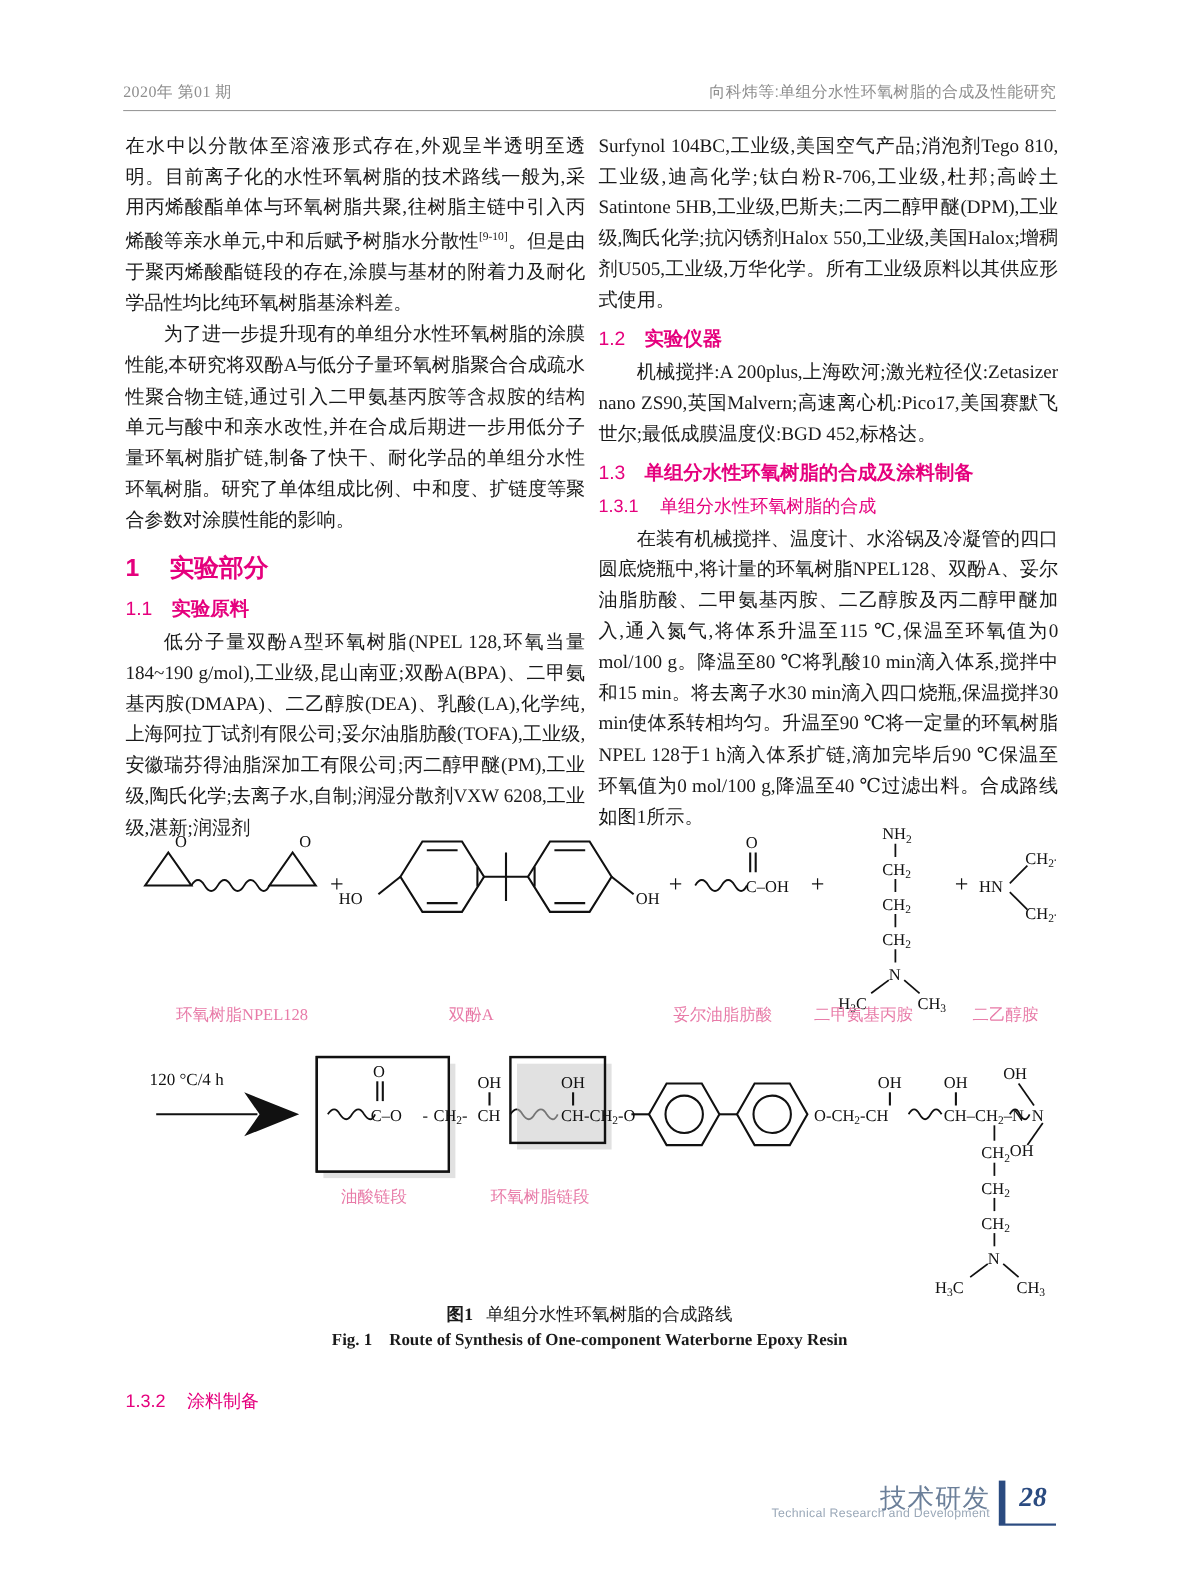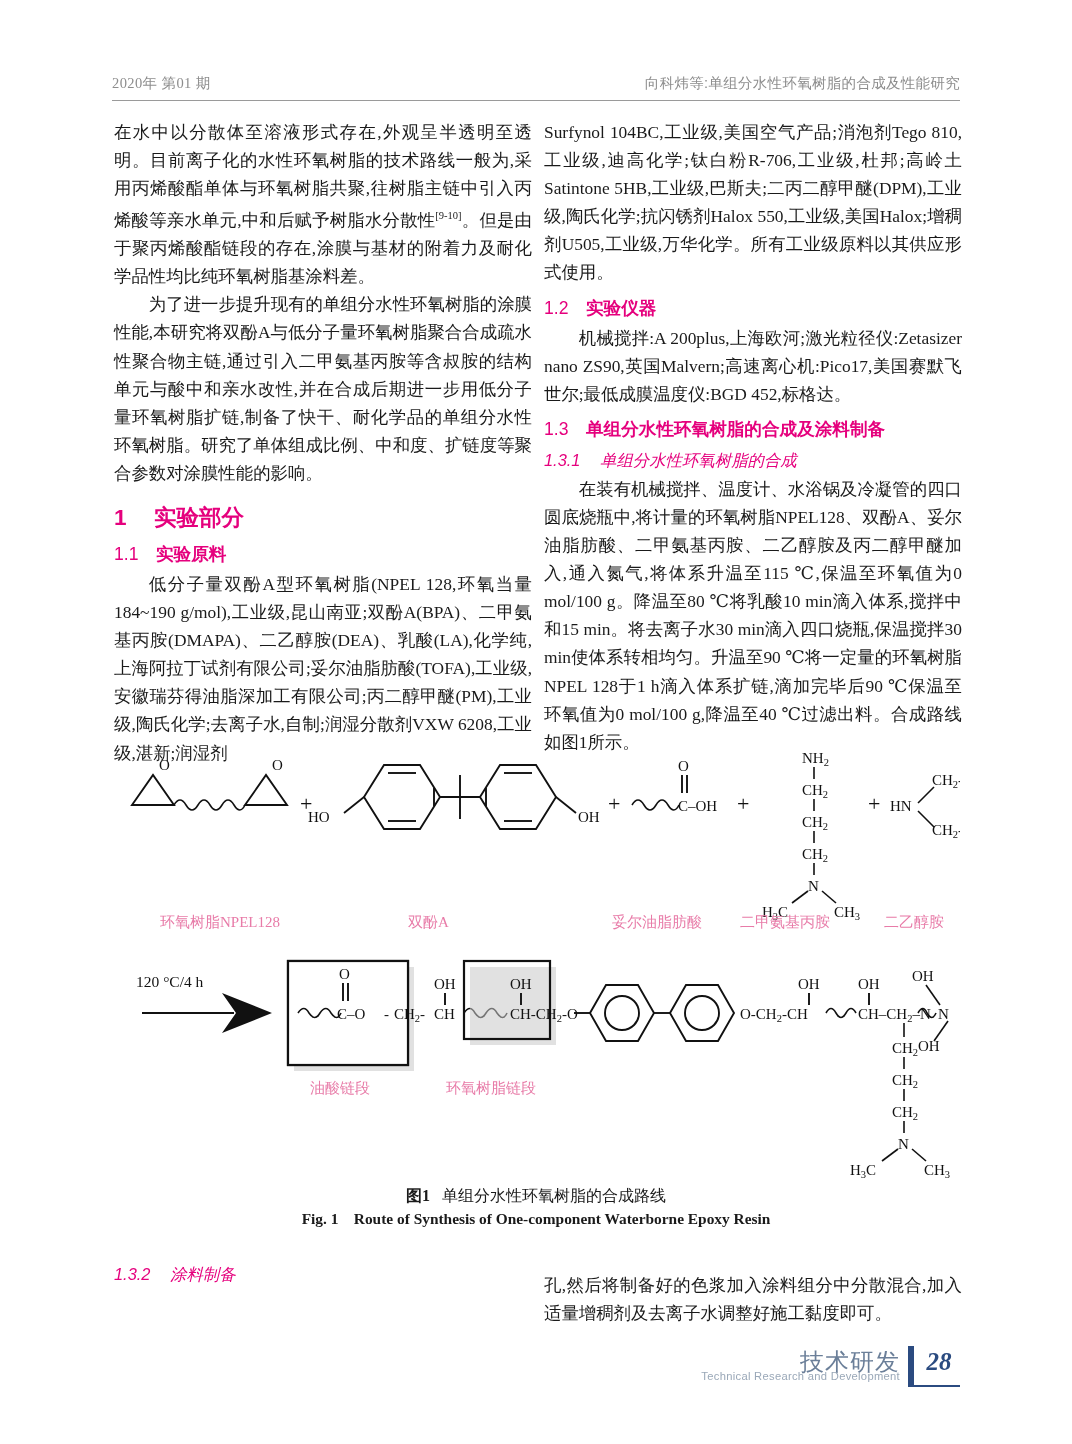--- a/index.html
+++ b/index.html
@@ -26,21 +26,21 @@
   .sup{font-size:10.5px;vertical-align:super;}
 
   
   .h1{color:#e5007d;font-family:"Liberation Sans","DejaVu Sans",sans-serif;
       font-size:22.5px;font-weight:bold;margin:16px 0 6px 0;line-height:30px;}
   .h1 .num{display:inline-block;width:40px;font-weight:bold;}
   .h2{color:#e5007d;font-family:"Liberation Sans","DejaVu Sans",sans-serif;
       font-size:17.6px;font-weight:bold;margin:8px 0 3px 0;line-height:26px;}
   .h2 .num{display:inline-block;width:42px;font-weight:normal;}
   .h3{color:#e5007d;font-family:"Liberation Sans","DejaVu Sans",sans-serif;
-      font-size:16.4px;font-weight:normal;margin:6px 0 2px 0;line-height:25px;font-style:italic;}
+      font-size:16.4px;font-weight:normal;margin:6px 0 2px 0;line-height:25px;}
   .h3 .num{display:inline-block;width:56px;}
 
   
   .figure{position:absolute;left:112px;top:745px;width:848px;height:490px;}
   .fig-svg{position:absolute;left:0;top:0;}
   .fig-label{position:absolute;color:#e87ba8;font-size:15px;
       font-family:Liberation Serif, serif;white-space:nowrap;}
   .figcap{position:absolute;left:112px;top:1184px;width:848px;text-align:center;}
   .figcap .cn{font-size:16px;line-height:23px;}
   .figcap .cn b{font-weight:bold;}
@@ -277,23 +277,20 @@
       &nbsp;&nbsp;&nbsp;<span>Route of Synthesis of One-component Waterborne Epoxy Resin</span>
     </div>
   </div>
 
   <div class="botcol left">
     <div class="h3" style="margin-top:16px;">
       <span class="num">1.3.2</span><span>涂料制备</span>
     </div>
   </div>
 
-  <div class="botcol right">
-    <p style="margin-top:25px;">孔,然后将制备好的色浆加入涂料组分中分散混合,加入适量增稠剂及去离子水调整好施工黏度即可。</p>
-  </div>
 
   <div class="footer">
     <div class="fcn">技术研发</div>
     <div class="fen">Technical Research and Development</div>
     <div class="pagebox">
       <div class="bar"></div>
       <div class="pn">28</div>
       <div class="ul"></div>
     </div>
   </div>

